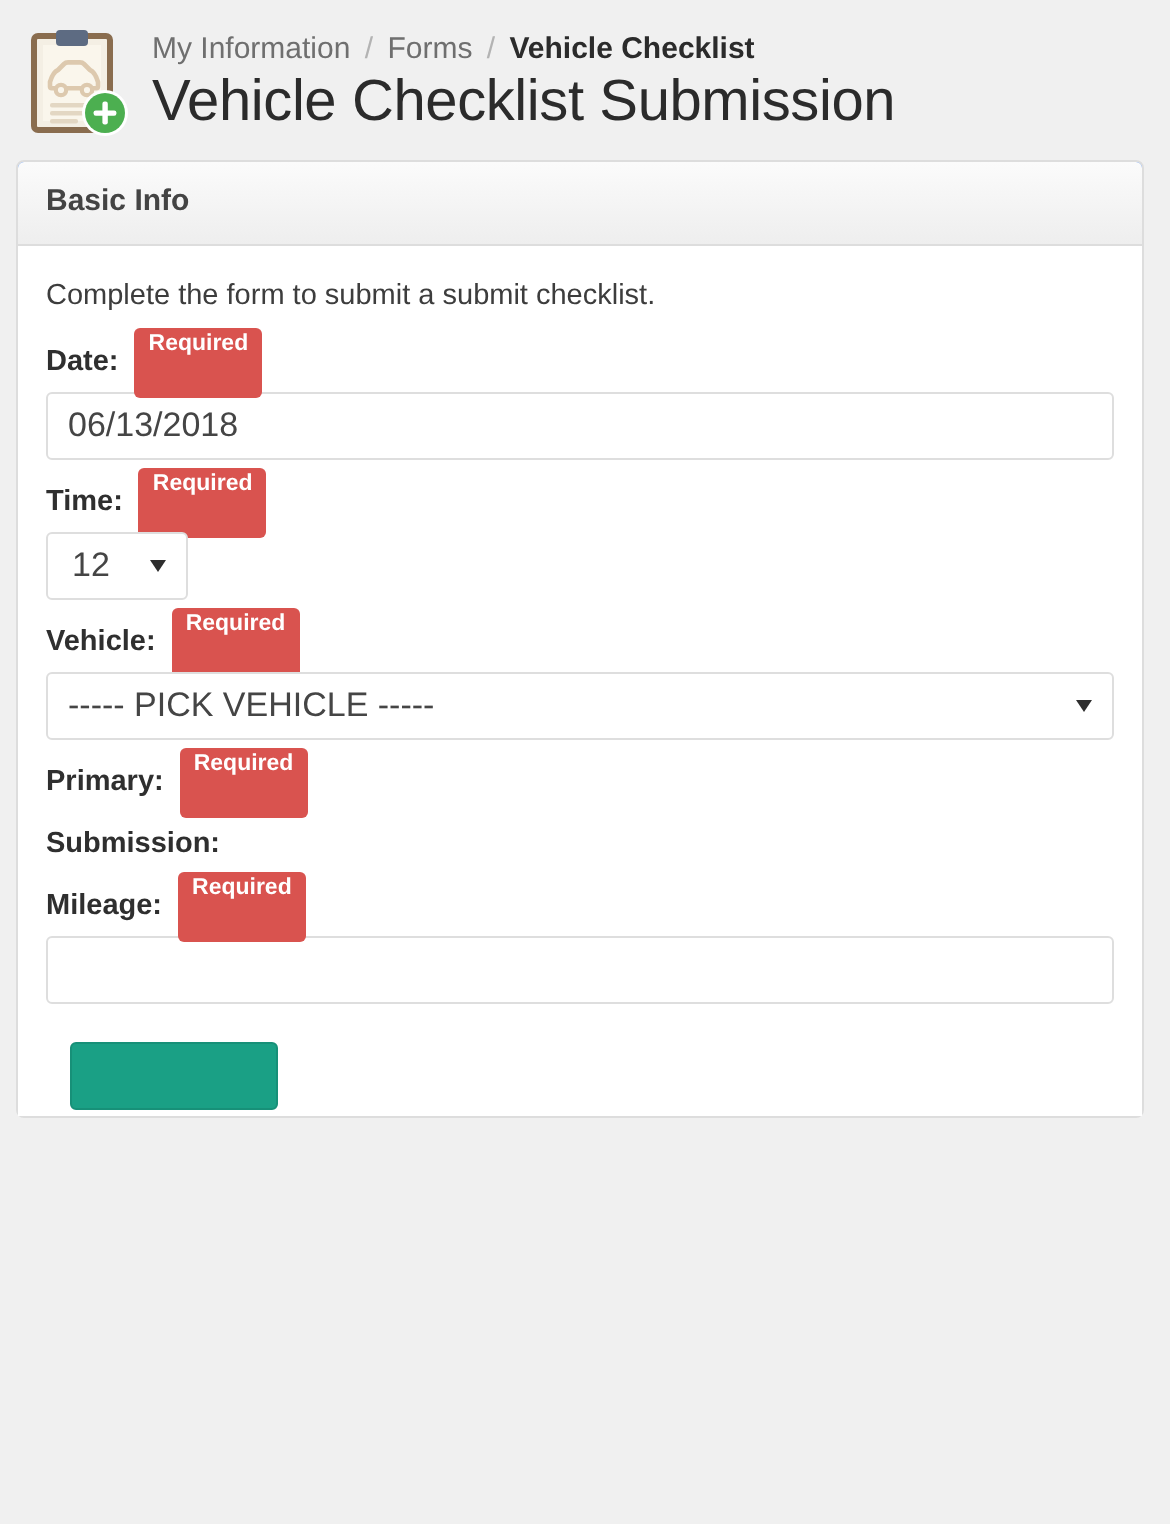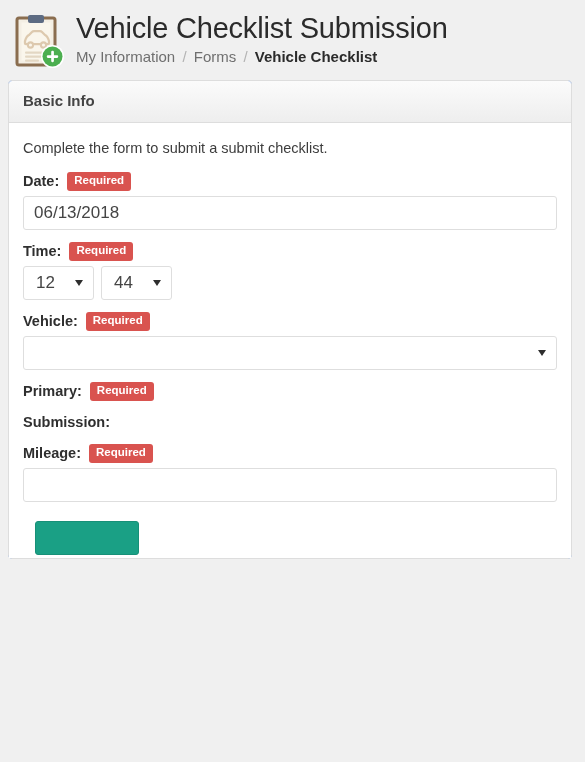--- a/index.html
+++ b/index.html
@@ -106,21 +106,21 @@
   }
   .field-label {
     font-size: 14.5px;
     font-weight: bold;
     color: #2f2f2f;
     line-height: 1;
   }
   .required-badge {
     display: inline-block;
     margin-left: 8px;
-    padding: 3px 7px 4px 7px;
+    padding: 3px 7px 20px 7px;
     background: #d9534f;
     color: #ffffff;
     font-size: 11.5px;
     font-weight: bold;
     border-radius: 3px;
     line-height: 1;
     white-space: nowrap;
   }
 
   .control {
@@ -226,28 +226,28 @@
       <rect x="11" y="45.5" width="14" height="2.2" rx="1" fill="#e3d7c3"></rect>
 
       <circle cx="38.5" cy="42.5" r="11.5" fill="#ffffff"></circle>
       <circle cx="38.5" cy="42.5" r="10" fill="#4caf50"></circle>
       <rect x="37.2" y="36.8" width="2.7" height="11.4" rx="1.1" fill="#ffffff"></rect>
       <rect x="32.8" y="41.2" width="11.4" height="2.7" rx="1.1" fill="#ffffff"></rect>
     </svg>
   </div>
 
   <div id="header-text">
-    <div id="page-title">Vehicle Checklist Submission</div>
     <div id="breadcrumb">
       <span class="crumb">My Information</span>
       <span class="crumb-sep">/</span>
       <span class="crumb">Forms</span>
       <span class="crumb-sep">/</span>
       <span class="crumb-active">Vehicle Checklist</span>
     </div>
+    <div id="page-title">Vehicle Checklist Submission</div>
   </div>
 
 </div>
 
 <div id="panel">
 
   <div id="panel-heading">
     <div id="panel-heading-title">Basic Info</div>
   </div>
 
@@ -266,33 +266,30 @@
     <div class="form-group">
       <div class="field-label-row">
         <span class="field-label">Time:</span>
         <span class="required-badge">Required</span>
       </div>
       <div id="time-row">
         <div class="control select time-select">
           <span class="sel-value">12</span>
           <span class="caret"></span>
         </div>
-        <div class="control select time-select">
-          <span class="sel-value">44</span>
-          <span class="caret"></span>
-        </div>
       </div>
     </div>
 
     <div class="form-group">
       <div class="field-label-row">
         <span class="field-label">Vehicle:</span>
         <span class="required-badge">Required</span>
       </div>
       <div class="control select">
+        <span class="sel-value">----- PICK VEHICLE -----</span>
         <span class="caret"></span>
       </div>
     </div>
 
     <div class="form-group">
       <div class="field-label-row">
         <span class="field-label">Primary:</span>
         <span class="required-badge">Required</span>
       </div>
     </div>

